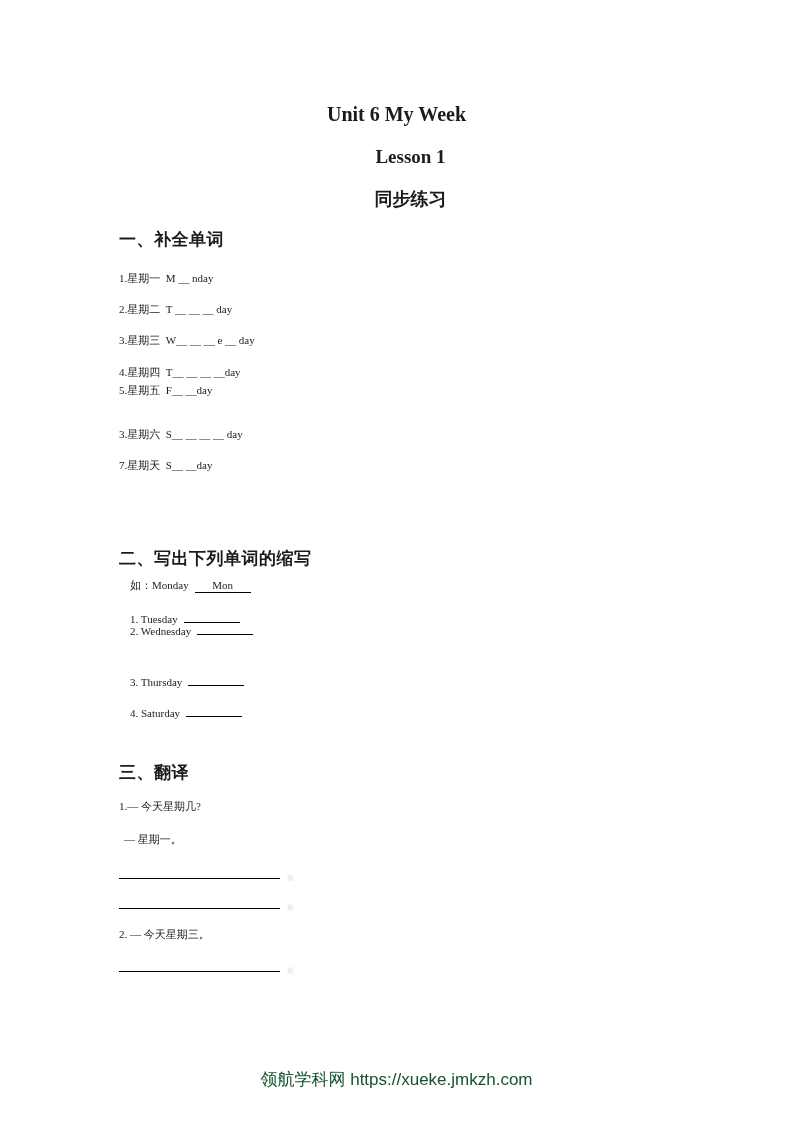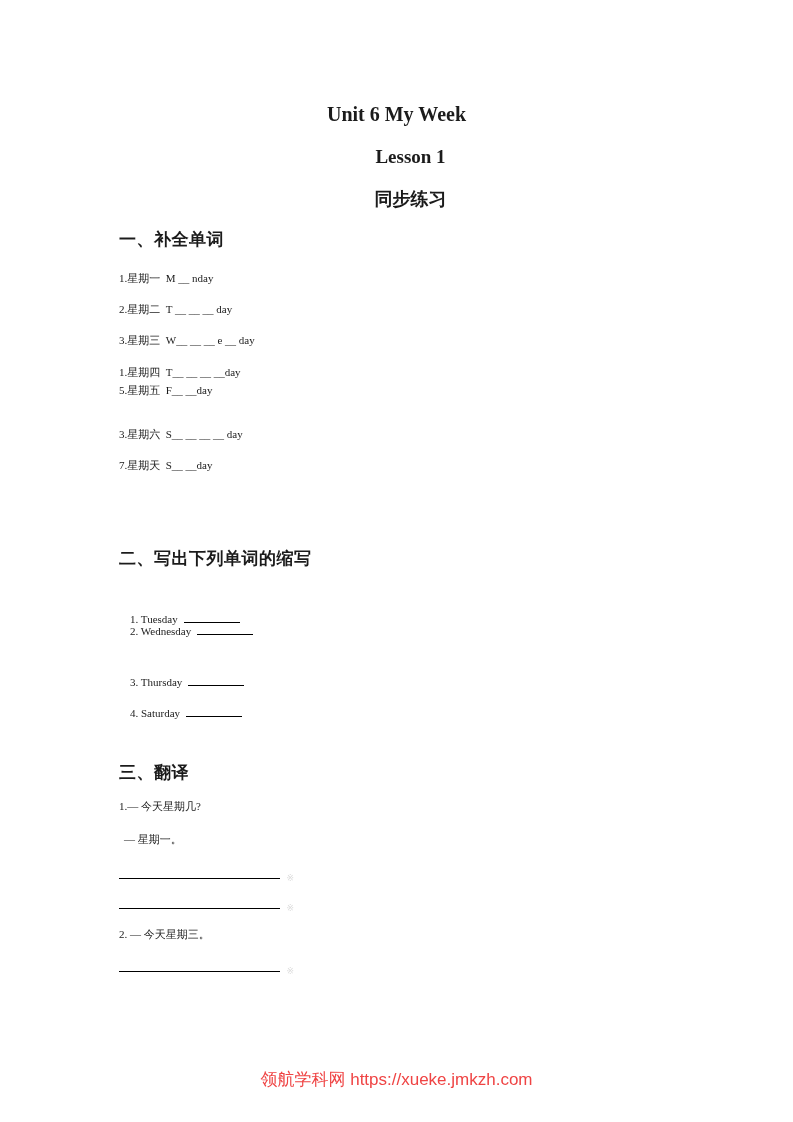--- a/index.html
+++ b/index.html
@@ -43,45 +43,48 @@
     position:absolute;
     right:-14px;
     top:-6px;
     font-size:9px;
     color:#dcdcdc;
     font-family:"DejaVu Sans",sans-serif;
   }
   .footer{
     top:1068px;
     font-size:17px;
-    color:#ef4444;
+    color:#14532d;
     font-family:"Liberation Sans","DejaVu Sans",sans-serif;
   }
   .indent{left:124px;}
 </style>
 </head>
 <body>
 
 <div class="page">
 
   <div class="abs centered title-unit">Unit 6 My Week</div>
   <div class="abs centered title-lesson">Lesson 1</div>
   <div class="abs centered title-subtitle">同步练习</div>
 
   <div class="abs sec-heading h1">一、补全单词</div>
   <div class="abs body-line" style="top:270px">1.星期一  M __ nday</div>
   <div class="abs body-line" style="top:301px">2.星期二  T __ __ __ day</div>
   <div class="abs body-line" style="top:332px">3.星期三  W__ __ __ e __ day</div>
-  <div class="abs body-line" style="top:364px">1.星期四  T__ __ __ __day</div>
+  <div class="abs body-line" style="top:364px">4.星期四  T__ __ __ __day</div>
   <div class="abs body-line" style="top:382px">5.星期五  F__ __day</div>
   <div class="abs body-line" style="top:426px">3.星期六  S__ __ __ __ day</div>
   <div class="abs body-line" style="top:457px">7.星期天  S__ __day</div>
 
   <div class="abs sec-heading h2">二、写出下列单词的缩写</div>
 
+  <div class="abs body-line" style="top:561px">
+    <span>如：Monday</span><span class="blank">Mon</span>
+  </div>
 
   <div class="abs body-line" style="top:592px">
     <span>1. Tuesday</span><span class="blank"></span>
   </div>
   <div class="abs body-line" style="top:604px">
     <span>2. Wednesday</span><span class="blank"></span>
   </div>
   <div class="abs body-line" style="top:655px">
     <span>3. Thursday</span><span class="blank"></span>
   </div>

